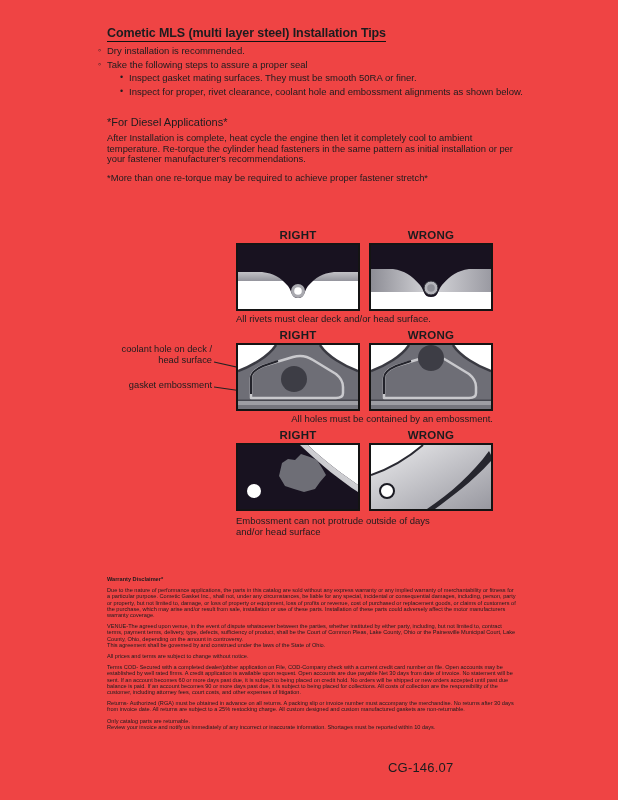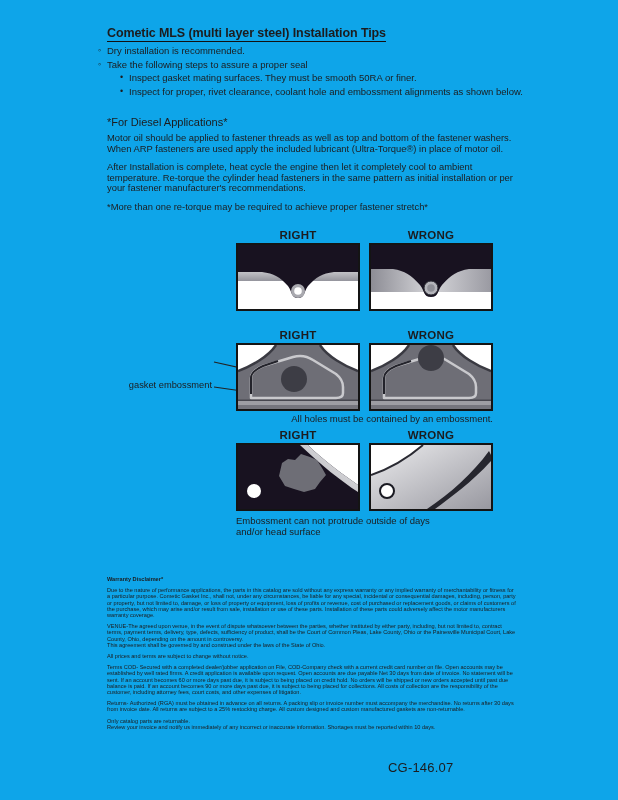--- a/index.html
+++ b/index.html
@@ -1,16 +1,16 @@
 <!DOCTYPE html>
 <html style="--ink: #1c1c1e; --border-black: #141414; --diagram-black: #181220; --diagram-mid-gray: #6e6e76; --diagram-deck-gray: #a9a9af; --diagram-light-outline: #c9c9cd; --diagram-hole-gray: #3d3d45;"><head>
 <meta charset="utf-8">
 <style>
   html,body{margin:0;padding:0;background:#ffffff;}
-  #page{position:relative;width:618px;height:800px;background:#0ea5e9;overflow:hidden;
+  #page{position:relative;width:618px;height:800px;background:#ef4444;overflow:hidden;
         font-family:"Liberation Sans", sans-serif;color:var(--ink,#1c1c1e);}
   .abs{position:absolute;}
   .title{left:107px;top:26px;font-size:12.5px;font-weight:bold;letter-spacing:-0.1px;
          border-bottom:1.5px solid #111;padding-bottom:1px;white-space:nowrap;}
   .tips{left:98px;top:44px;width:440px;list-style:none;margin:0;padding:0;}
   .tips li{position:relative;font-size:9.5px;line-height:13.5px;padding-left:9px;}
   .tips li.main::before{content:"\25E6";position:absolute;left:0;top:0;font-size:9px;}
   .tips li.sub{margin-left:22px;}
   .tips li.sub::before{content:"\2022";position:absolute;left:0;top:0;font-size:9px;}
   .diesel-heading{left:107px;top:116px;font-size:11px;font-weight:normal;}
@@ -37,21 +37,20 @@
   <ul class="abs tips">
     <li class="main">Dry installation is recommended.</li>
     <li class="main">Take the following steps to assure a proper seal</li>
     <li class="sub">Inspect gasket mating surfaces.  They must be smooth 50RA or finer.</li>
     <li class="sub">Inspect for proper, rivet clearance, coolant hole and embossment alignments as shown below.</li>
   </ul>
 
   <div class="abs diesel-heading">*For Diesel Applications*</div>
 
   <div class="abs body-copy">
-    <p>Motor oil should be applied to fastener threads as well as top and bottom of the fastener washers. When ARP fasteners are used apply the included lubricant (Ultra-Torque®) in place of motor oil.</p>
     <p>After Installation is complete, heat cycle the engine then let it completely cool to ambient temperature. Re-torque the cylinder head fasteners in the same pattern as initial installation or per your fastener manufacturer's recommendations.</p>
     <p>*More than one re-torque may be required to achieve proper fastener stretch*</p>
   </div>
 
   <div class="abs dlabel" style="left:236px;top:229px;">RIGHT</div>
   <div class="abs dlabel" style="left:369px;top:229px;">WRONG</div>
 
   <div class="abs dbox" style="left:236px;top:243px;">
     <svg width="120" height="64" viewBox="0 0 120 64">
       <defs>
@@ -78,24 +77,26 @@
         </linearGradient>
       </defs>
       <rect x="0" y="0" width="120" height="64" fill="#ffffff"></rect>
       <rect x="0" y="24" width="120" height="23" fill="url(#gw)"></rect>
       <rect x="0" y="47" width="120" height="17" fill="#ffffff"></rect>
       <path d="M0,0 H120 V24 H98 C86,26 80,30 71,40 C66,46 68,52 60,52 C52,52 54,46 49,40 C40,30 34,26 22,24 H0 Z" fill="#181220"></path>
       <circle cx="60" cy="43" r="7" fill="#b4b4ba" stroke="#2a2a32" stroke-width="1"></circle>
       <circle cx="60" cy="43" r="3.8" fill="#8e8e96"></circle>
     </svg>
   </div>
+  <div class="abs dcaption" style="left:236px;top:314px;width:280px;">All rivets must clear deck and/or head surface.</div>
 
   <div class="abs dlabel" style="left:236px;top:329px;">RIGHT</div>
   <div class="abs dlabel" style="left:369px;top:329px;">WRONG</div>
 
+  <div class="abs ann" style="left:112px;top:344px;">coolant hole on deck / head surface</div>
   <div class="abs ann" style="left:112px;top:380px;">gasket embossment</div>
   <svg class="abs leader" style="left:0;top:326px;" width="618" height="120">
     <line x1="214" y1="36" x2="290" y2="53" stroke="#222" stroke-width="1.2"></line>
     <line x1="214" y1="61" x2="256" y2="67" stroke="#222" stroke-width="1.2"></line>
   </svg>
 
   <div class="abs dbox" style="left:236px;top:343px;">
     <svg width="120" height="64" viewBox="0 0 120 64">
       <rect x="0" y="0" width="120" height="64" fill="#6e6e76"></rect>
       <rect x="0" y="54.5" width="120" height="1.5" fill="#46464e"></rect>

